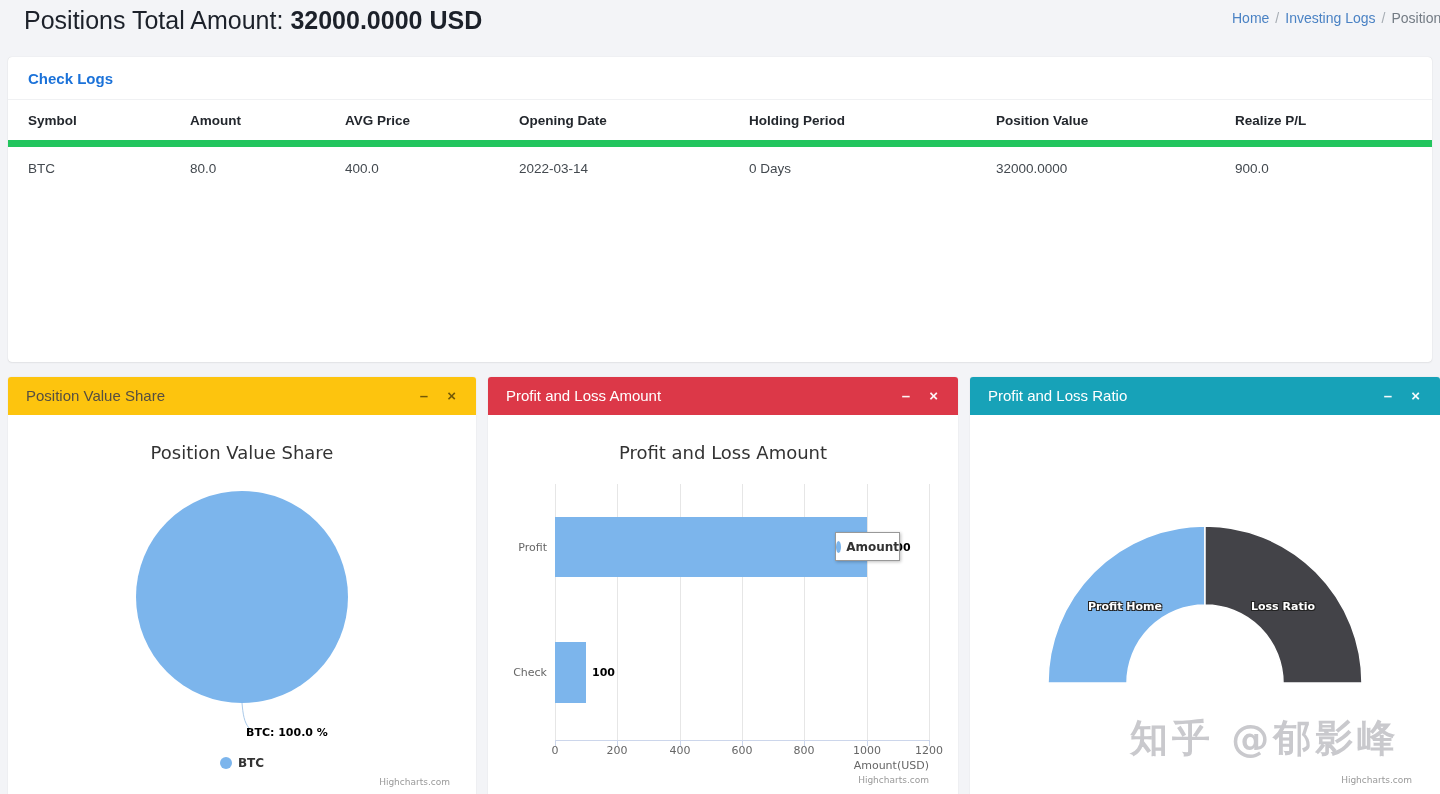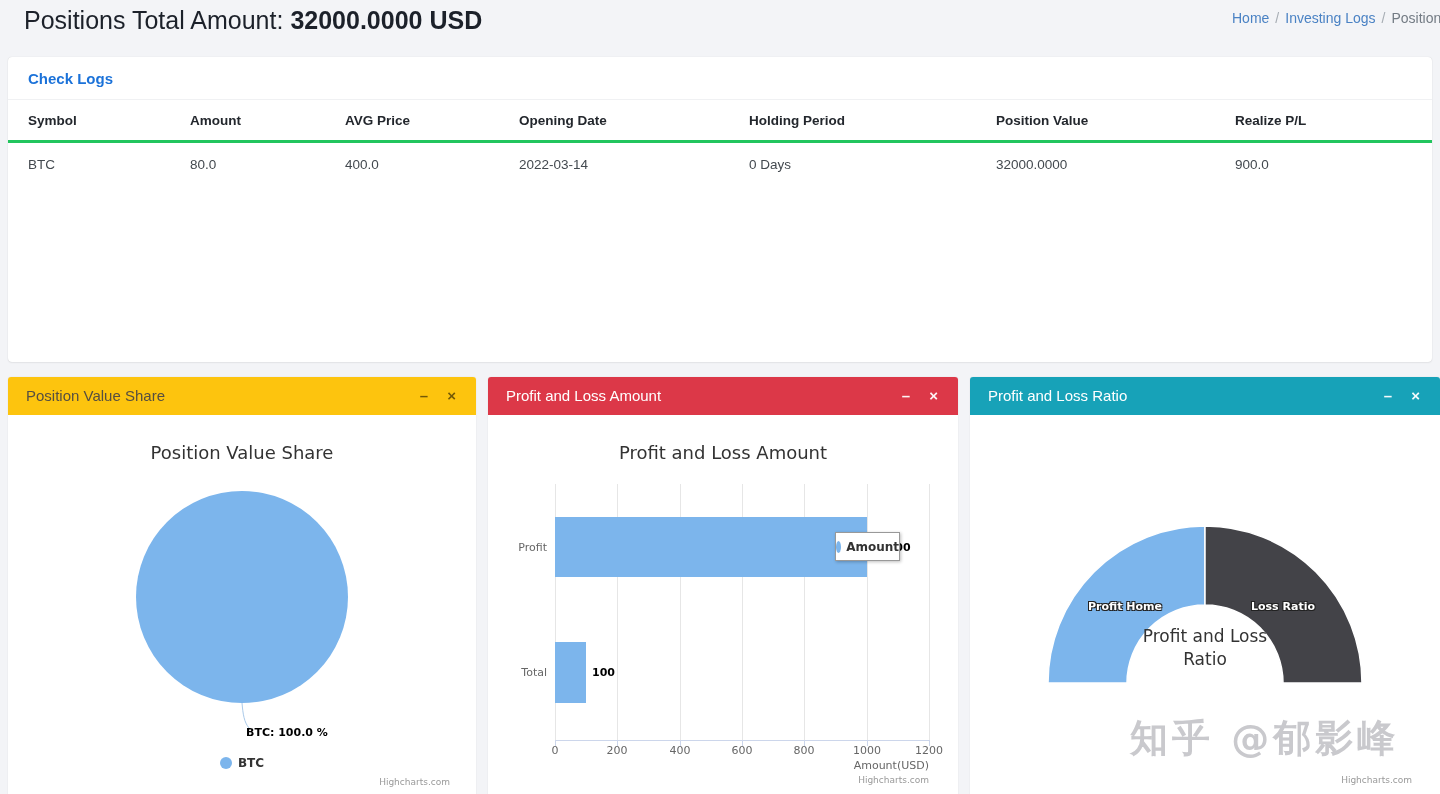--- a/index.html
+++ b/index.html
@@ -14,21 +14,21 @@
   .page-title .bold{font-weight:700;}
   .breadcrumb{position:absolute;left:1232px;top:10px;font-size:14px;white-space:nowrap;color:#98a0a8;}
   .breadcrumb a{color:#4a82c4;text-decoration:none;cursor:pointer;}
   .breadcrumb .sep{color:#a7adb4;margin:0 6px;}
   .breadcrumb .current{color:#737b84;}
   
   .card{background:#ffffff;border-radius:4px;box-shadow:0 0 1px rgba(0,0,0,.18), 0 1px 2px rgba(0,0,0,.06);}
   .logs-card{position:absolute;left:8px;top:57px;width:1424px;height:305px;}
   .logs-link{display:block;padding:13px 0 12px 20px;font-size:15px;font-weight:700;color:#1b72d9;text-decoration:none;border-bottom:1px solid #f0f1f3;cursor:pointer;}
   table.logs{border-collapse:collapse;table-layout:fixed;width:100%;}
-  table.logs th{font-size:13.5px;font-weight:700;color:#23272d;text-align:left;padding:13px 0 12px 0;border-bottom:3px solid #22c55e;}
+  table.logs th{font-size:13.5px;font-weight:700;color:#23272d;text-align:left;padding:13px 0 12px 0;border-bottom:7px solid #22c55e;}
   table.logs td{font-size:13.5px;color:#43494f;text-align:left;padding:14px 0 13px 0;}
   table.logs th:first-child, table.logs td:first-child{padding-left:20px;}
   
   .chart-card{position:absolute;top:377px;height:420px;border-radius:3px;overflow:hidden;background:#fff;box-shadow:0 0 1px rgba(0,0,0,.2);}
   .chart-card .bar-header{position:relative;height:38px;line-height:38px;font-size:15px;padding-left:18px;}
   .hdr-yellow{background:#fdc40e;color:#564f41;}
   .hdr-red{background:#dc3848;color:#ffffff;}
   .hdr-teal{background:#17a2b8;color:#ffffff;}
   .win-btn{position:absolute;top:0;height:38px;line-height:38px;font-weight:700;font-size:15px;cursor:pointer;}
   .hdr-yellow .win-btn{color:rgba(0,0,0,.55);}
@@ -154,21 +154,21 @@
     <div class="axis-line"></div>
     <div class="axis-tick" style="left:67px"></div>
     <div class="axis-tick" style="left:129px"></div>
     <div class="axis-tick" style="left:192px"></div>
     <div class="axis-tick" style="left:254px"></div>
     <div class="axis-tick" style="left:316px"></div>
     <div class="axis-tick" style="left:379px"></div>
     <div class="axis-tick" style="left:441px"></div>
 
     <div class="cat-label" style="top:126px">Profit</div>
-    <div class="cat-label" style="top:251px">Total</div>
+    <div class="cat-label" style="top:251px">Check</div>
 
     <div class="tick-label" style="left:47px">0</div>
     <div class="tick-label" style="left:109px">200</div>
     <div class="tick-label" style="left:172px">400</div>
     <div class="tick-label" style="left:234px">600</div>
     <div class="tick-label" style="left:296px">800</div>
     <div class="tick-label" style="left:359px">1000</div>
     <div class="tick-label" style="left:421px">1200</div>
 
     <div class="data-label" style="left:392px;top:126px;">1000</div>
@@ -189,20 +189,16 @@
     <span class="win-btn btn-min">–</span>
     <span class="win-btn btn-close">×</span>
   </div>
   <div class="chart-body">
     <svg class="gauge-svg" width="470" height="382">
       <path d="M 78 268 A 157 157 0 0 1 235 111 L 235 190 A 78 78 0 0 0 157 268 Z" fill="#7cb5ec" stroke="#ffffff" stroke-width="1.5"></path>
       <path d="M 235 111 A 157 157 0 0 1 392 268 L 313 268 A 78 78 0 0 0 235 190 Z" fill="#434348" stroke="#ffffff" stroke-width="1.5"></path>
     </svg>
     <div class="slice-label" style="left:95px;">Profit Home</div>
     <div class="slice-label" style="left:253px;">Loss Ratio</div>
-    <div class="gauge-center-title">
-      <div>Profit and Loss</div>
-      <div>Ratio</div>
-    </div>
     <div class="watermark">知乎 @郁影峰</div>
     <div class="credit" style="right:28px;top:360px;">Highcharts.com</div>
   </div>
 </div>
 
 </body></html>

